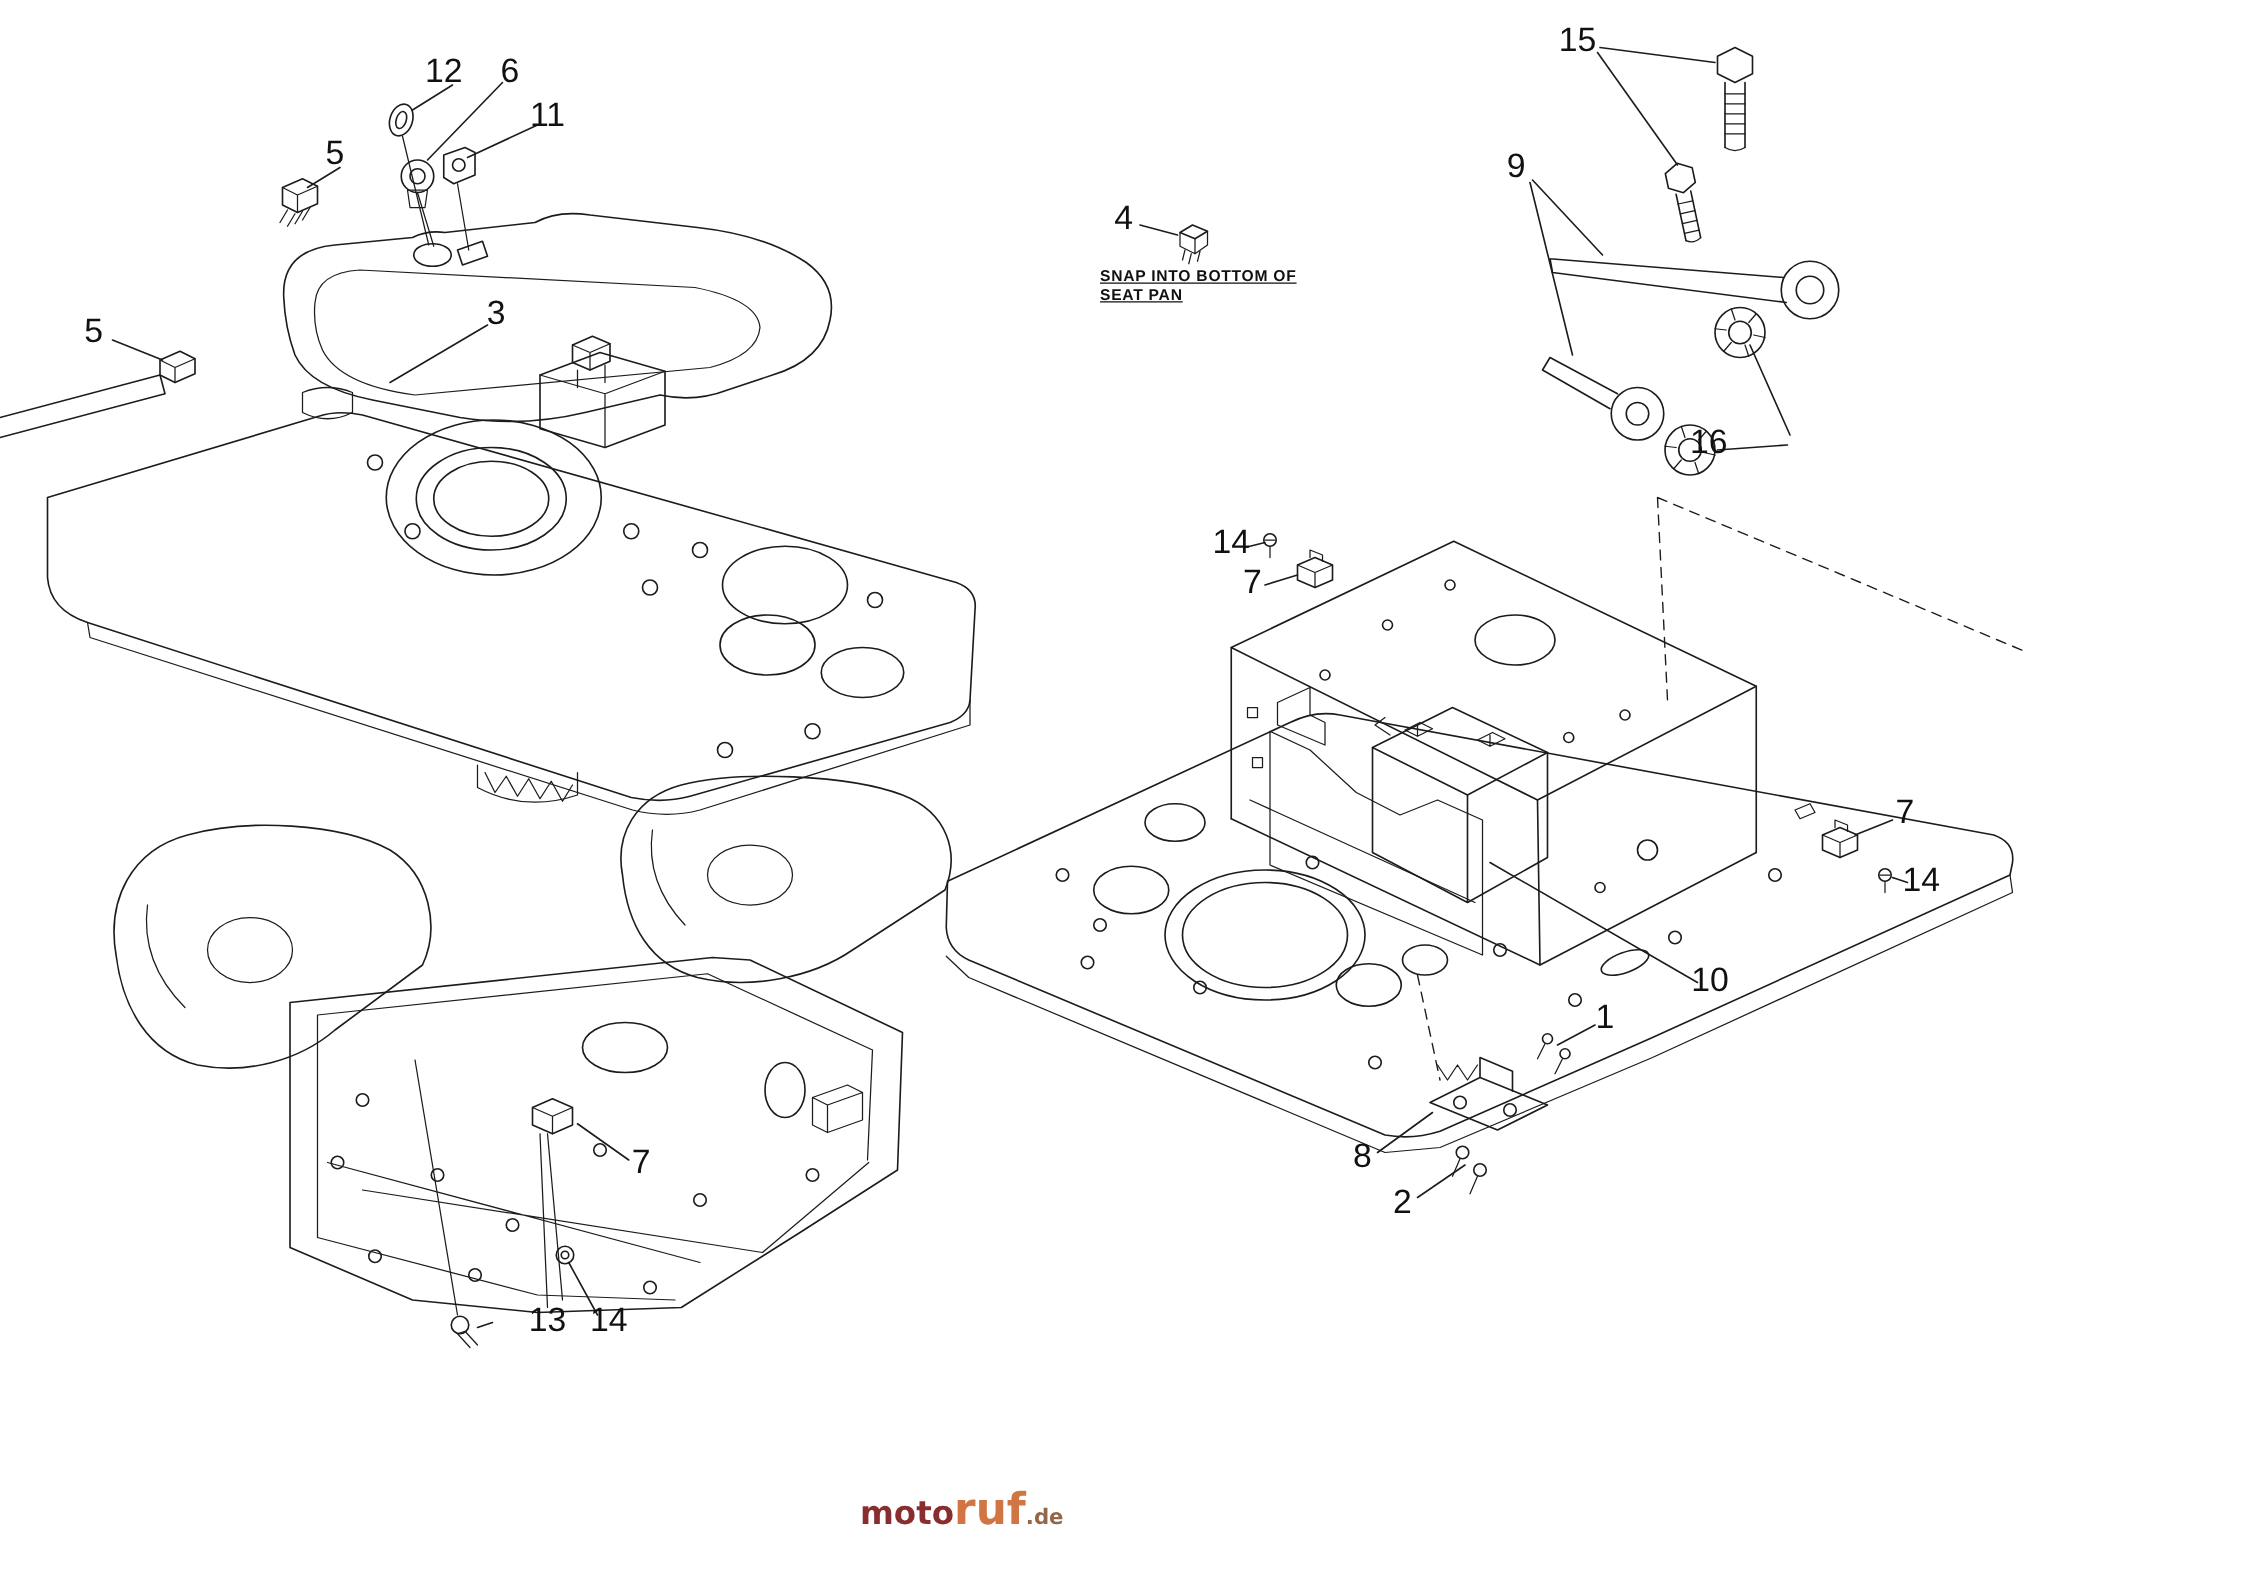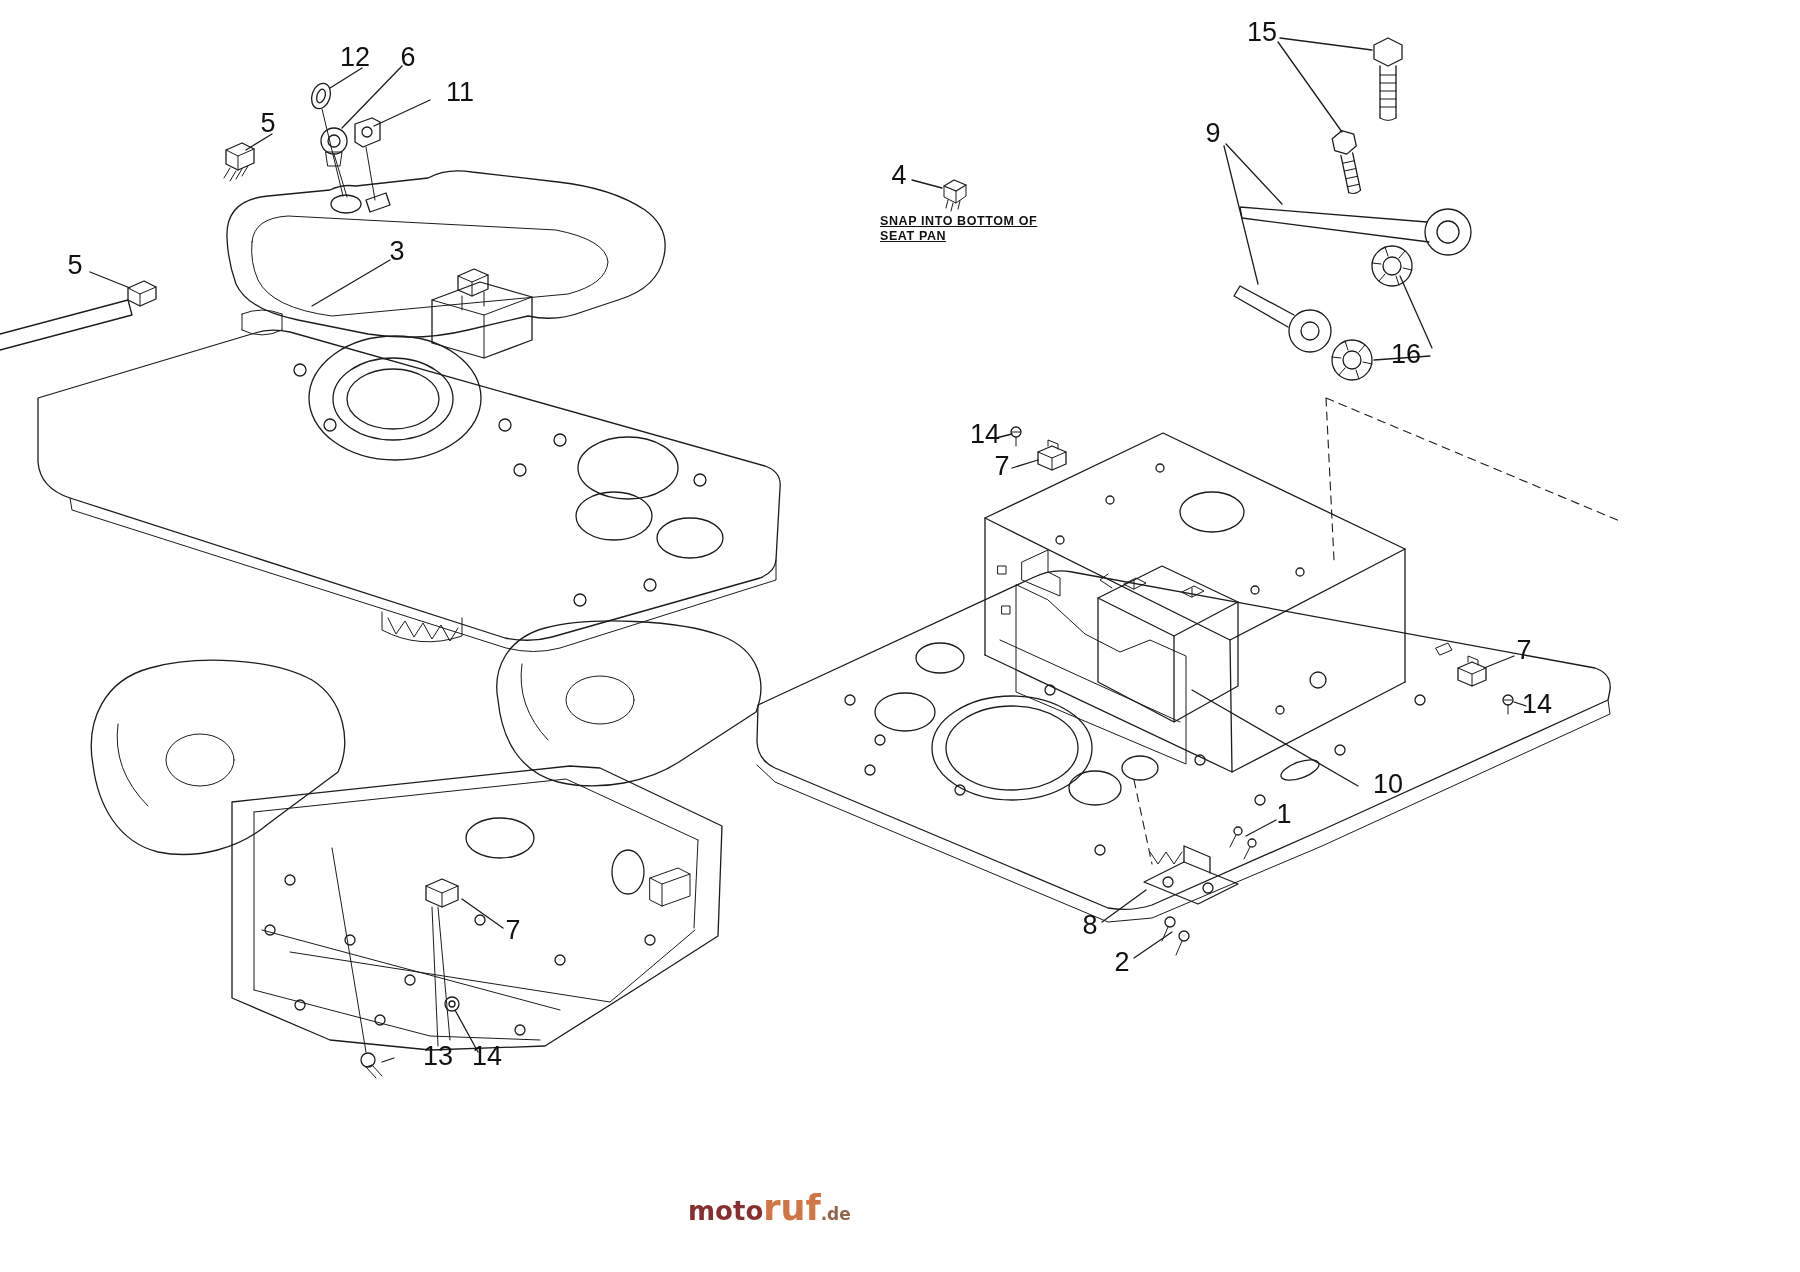--- a/index.html
+++ b/index.html
@@ -299,33 +299,33 @@
     </g>
     <g>
       <circle cx="452" cy="1004" r="7"></circle>
         <circle cx="452" cy="1004" r="3"></circle>
     </g>
   </svg>
 
   <div>
       <div class="callout" style="left: 355px; top: 57px;">12</div>
       <div class="callout" style="left: 408px; top: 57px;">6</div>
-      <div class="callout" style="left: 460px; top: 92px; text-align: right;">11</div>
+      <div class="callout" style="left: 438px; top: 92px; text-align: right;">11</div>
       <div class="callout" style="left: 268px; top: 123px;">5</div>
       <div class="callout" style="left: 75px; top: 265px;">5</div>
       <div class="callout" style="left: 397px; top: 251px;">3</div>
       <div class="callout" style="left: 899px; top: 175px;">4</div>
       <div class="callout" style="left: 1262px; top: 32px;">15</div>
       <div class="callout" style="left: 1213px; top: 133px;">9</div>
-      <div class="callout" style="left: 1406px; top: 354px;">16</div>
+      <div class="callout" style="left: 1367px; top: 354px;">16</div>
       <div class="callout" style="left: 985px; top: 434px;">14</div>
       <div class="callout" style="left: 1002px; top: 466px;">7</div>
       <div class="callout" style="left: 1524px; top: 650px;">7</div>
       <div class="callout" style="left: 1537px; top: 704px;">14</div>
-      <div class="callout" style="left: 1368px; top: 784px; margin-left: 20px;">10</div>
+      <div class="callout" style="left: 1368px; top: 784px;">10</div>
       <div class="callout" style="left: 1284px; top: 814px;">1</div>
       <div class="callout" style="left: 1090px; top: 925px;">8</div>
       <div class="callout" style="left: 1122px; top: 962px;">2</div>
       <div class="callout" style="left: 513px; top: 930px;">7</div>
       <div class="callout" style="left: 404px; top: 1056px; margin-left: 34px;">13</div>
       <div class="callout" style="left: 487px; top: 1056px;">14</div>
     </div>
 
   <div class="note" style="left:880px; top:214px;">SNAP INTO BOTTOM OF</div>
   <div class="note" style="left:880px; top:229px;">SEAT PAN</div>

